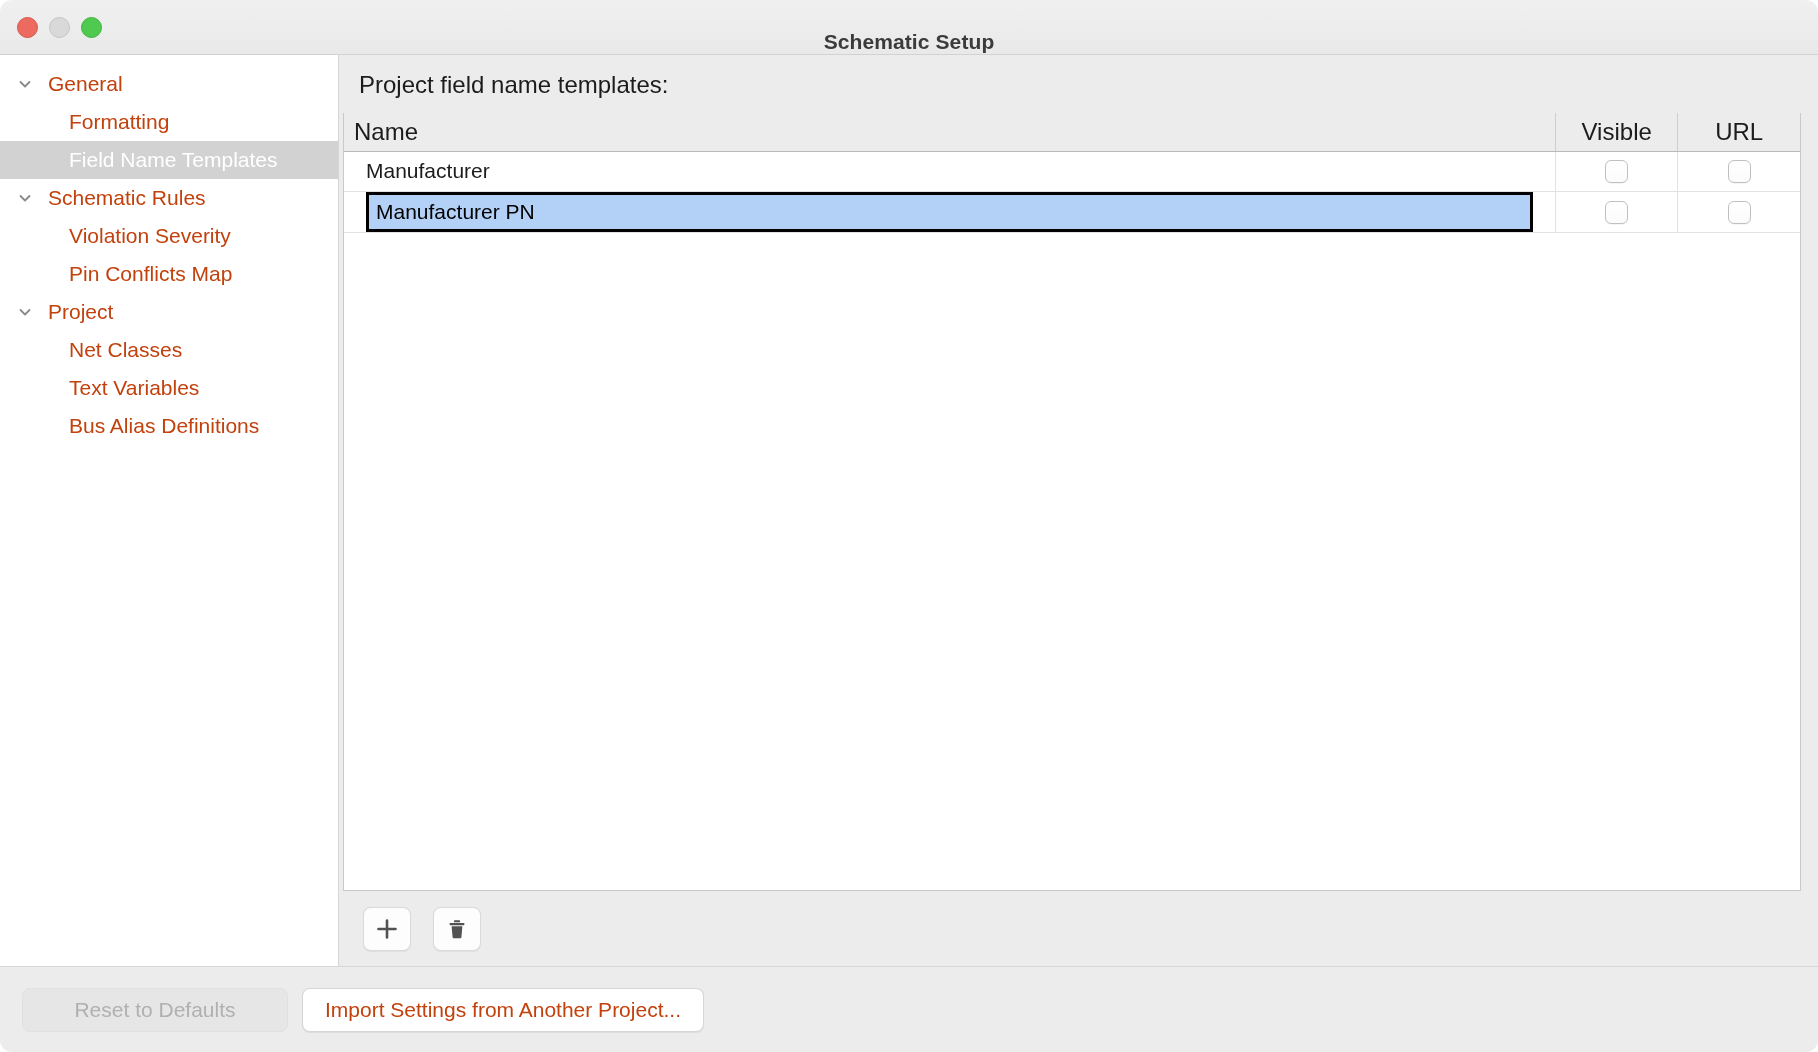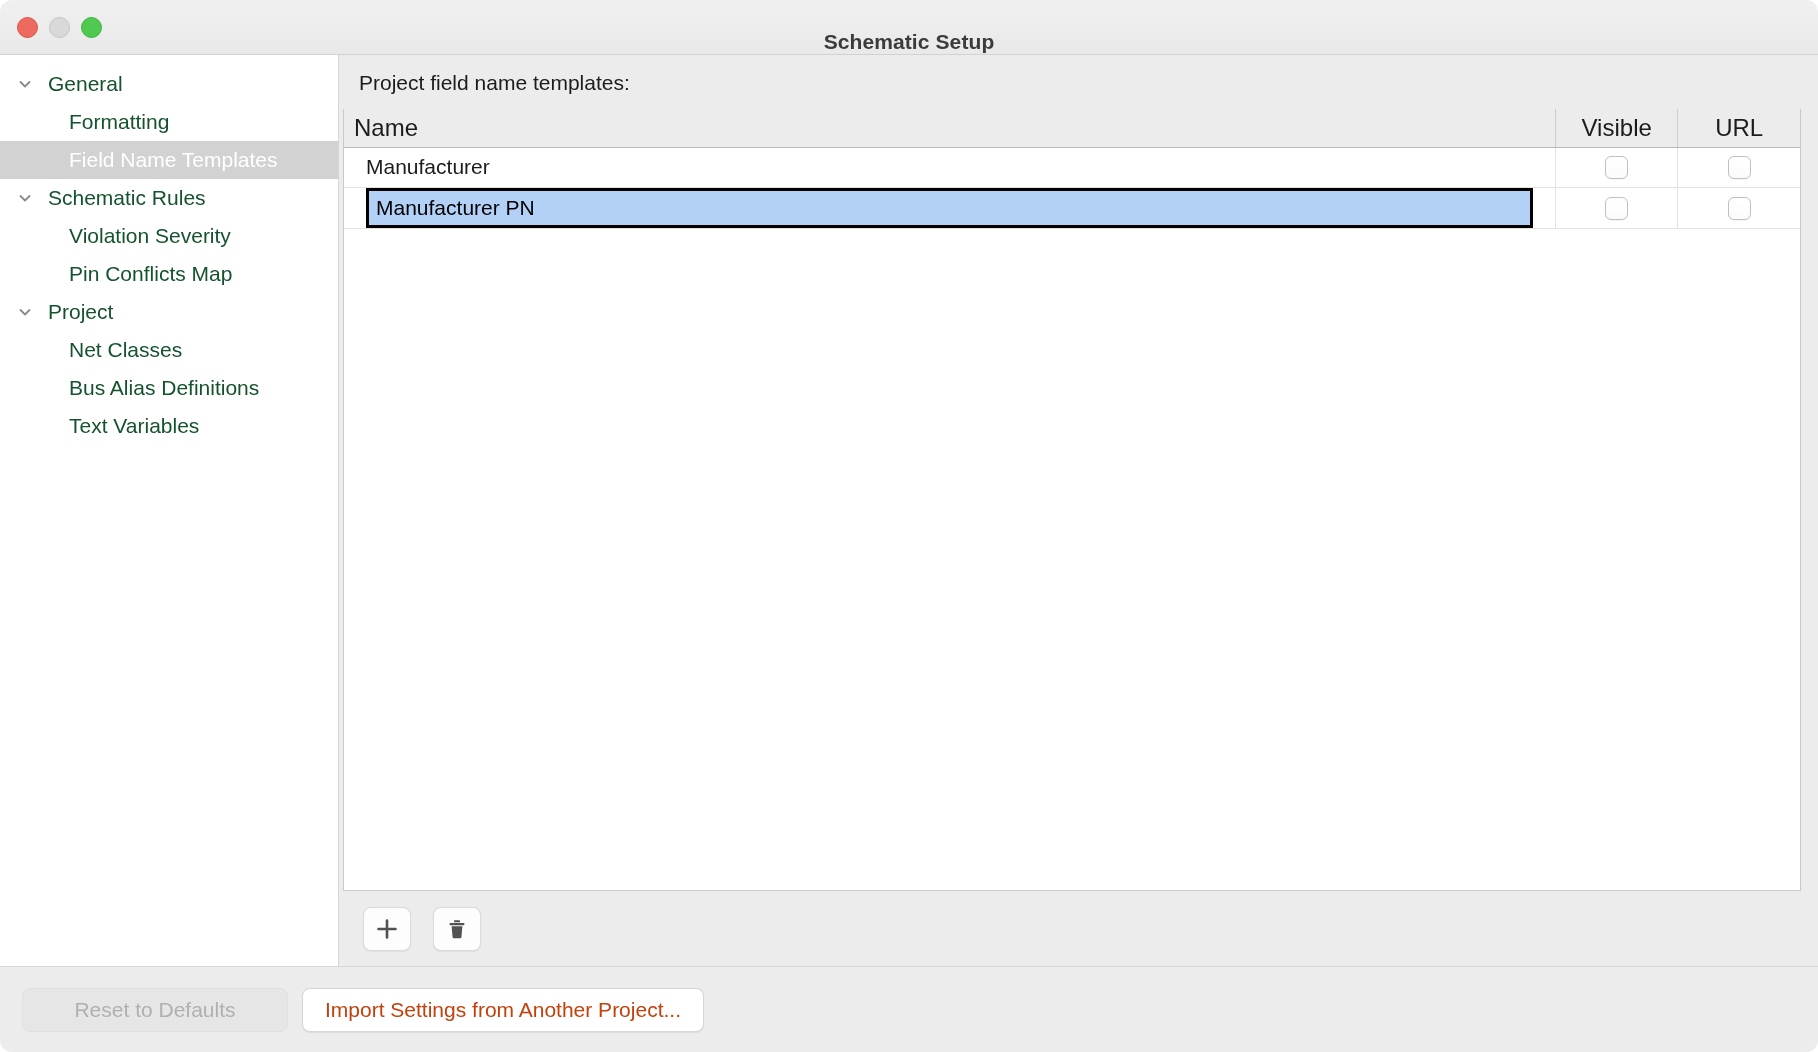--- a/index.html
+++ b/index.html
@@ -79,21 +79,21 @@
     border-right: 1px solid #d6d6d6;
     padding-top: 10px;
     overflow: hidden;
   }
   .nav-item {
     position: relative;
     height: 38px;
     display: flex;
     align-items: center;
     font-size: 21px;
-    color: #14532d;
+    color: #c2410c;
     cursor: default;
     white-space: nowrap;
   }
   .nav-item.level-0 { padding-left: 48px; }
   .nav-item.level-1 { padding-left: 69px; }
   .nav-item.selected {
     background: #d2d2d2;
     color: #ffffff;
   }
   .disclosure {
@@ -113,21 +113,21 @@
     display: flex;
     flex-direction: column;
     background: #ececec;
     min-width: 0;
     padding: 0;
   }
 
   .content-label {
     flex: 0 0 auto;
     padding: 16px 0 14px 20px;
-    font-size: 21px;
+    font-size: 24px;
     color: #1c1c1c;
     background: #ececec;
   }
 
   .grid-wrap {
     flex: 1 1 auto;
     margin: 0 17px 0 4px;
     background: #ffffff;
     border: 1px solid #c9c9c9;
     border-top: none;
@@ -327,25 +327,25 @@
             </svg>
         </span>
         <span>Project</span>
       </div>
 
       <div class="nav-item level-1">
         <span>Net Classes</span>
       </div>
 
       <div class="nav-item level-1">
+        <span>Text Variables</span>
+      </div>
+
+      <div class="nav-item level-1">
         <span>Bus Alias Definitions</span>
-      </div>
-
-      <div class="nav-item level-1">
-        <span>Text Variables</span>
       </div>
 
     </div>
 
     <div class="content">
 
       <div class="content-label">Project field name templates:</div>
 
       <div class="grid-wrap">
         <table class="grid">

